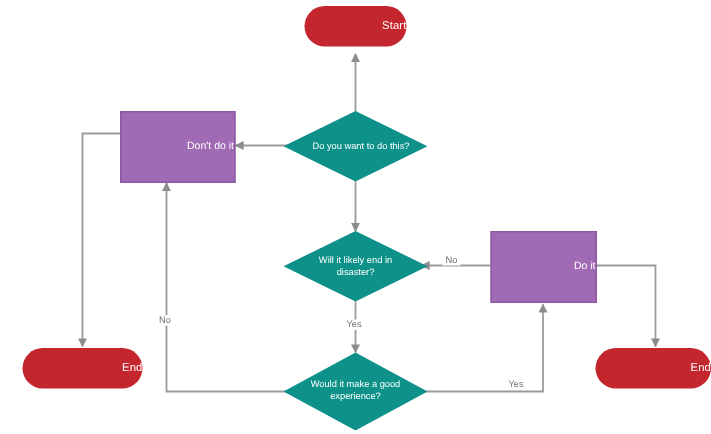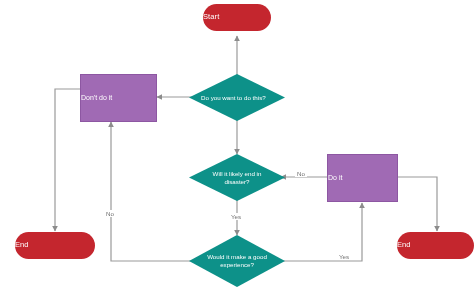--- a/index.html
+++ b/index.html
@@ -22,21 +22,21 @@
     position: absolute;
     left: 0;
     top: 0;
     width: 474px;
     height: 289px;
   }
   .node {
     position: absolute;
     display: flex;
     align-items: center;
-    justify-content: flex-start;
+    justify-content: flex-end;
     text-align: center;
     box-sizing: border-box;
     color: #ffffff;
     line-height: 1.18;
     z-index: 3;
   }
   .node-terminator {
     background: #c4262e;
     border-radius: 22px;
     font-size: 7.5px;

